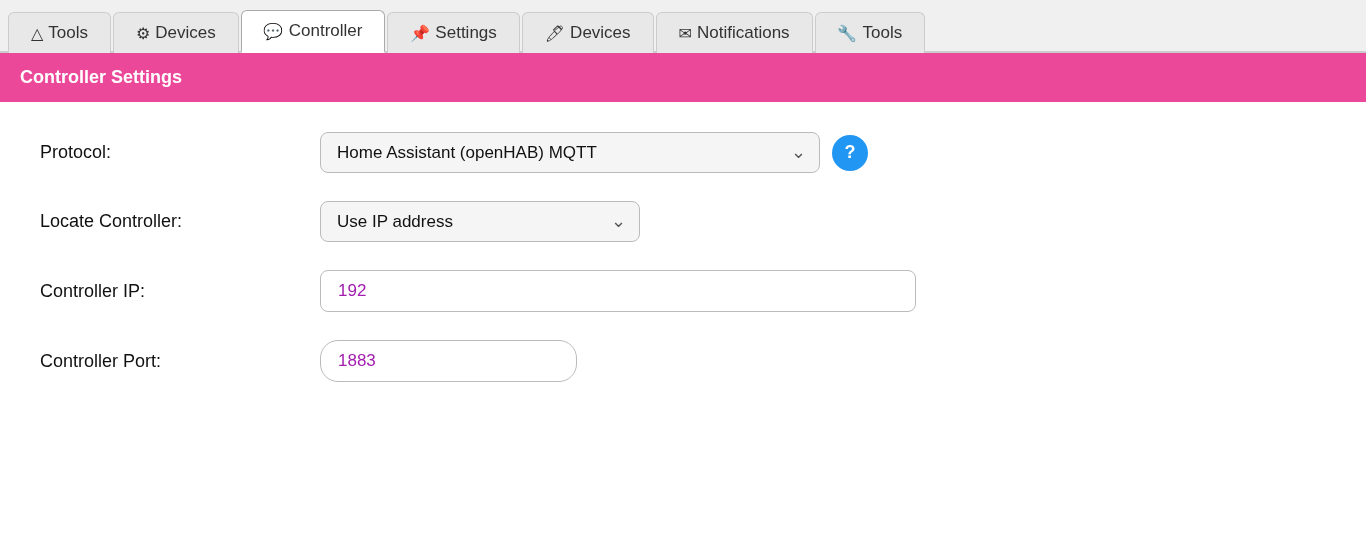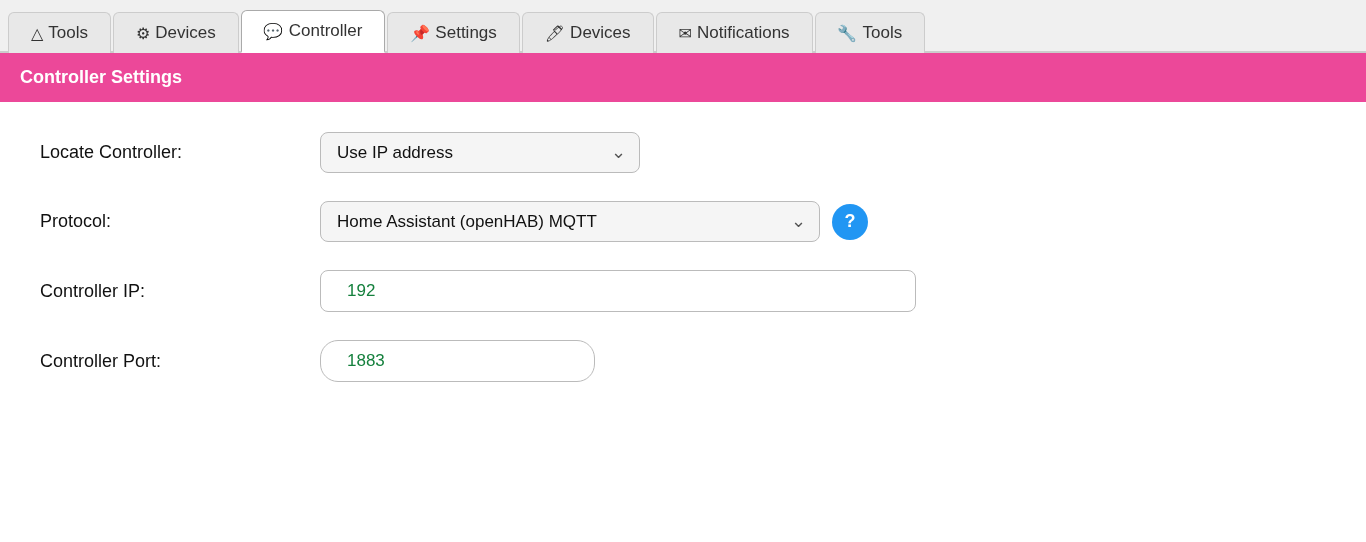--- a/index.html
+++ b/index.html
@@ -137,23 +137,23 @@
       cursor: pointer;
       display: flex;
       align-items: center;
       justify-content: center;
       flex-shrink: 0;
     }
 
     input.form-input {
       border: 1.5px solid #bbb;
       border-radius: 8px;
-      padding: 10px 26px;
+      padding: 10px 17px;
       font-size: 17px;
-      color: #15803d;
+      color: #a21caf;
       background: #ffffff;
       outline: none;
     }
 
     input.form-input.wide {
       min-width: 596px;
     }
 
     input.form-input.narrow {
       min-width: 140px;
@@ -192,51 +192,51 @@
     <span class="tab-icon">🔧</span>
     <span>Tools</span>
   </div>
 </div>
 
 <div class="section-header">
   <span>Controller Settings</span>
 </div>
 
 <div class="form-area">
-
-  <div class="form-row">
-    <label class="form-label">Locate Controller:</label>
-    <div class="form-control-wrap">
-      <div class="select-wrapper narrow">
-        <select class="form-select">
-          <option>Use IP address</option>
-          <option>Use hostname</option>
-          <option>Auto-discover</option>
-        </select>
-      </div>
-    </div>
-  </div>
 
   <div class="form-row">
     <label class="form-label">Protocol:</label>
     <div class="form-control-wrap">
       <div class="select-wrapper">
         <select class="form-select">
           <option>Home Assistant (openHAB) MQTT</option>
           <option>Standard MQTT</option>
           <option>Custom</option>
         </select>
       </div>
       <button class="help-btn">
         <span>?</span>
       </button>
     </div>
   </div>
 
   <div class="form-row">
+    <label class="form-label">Locate Controller:</label>
+    <div class="form-control-wrap">
+      <div class="select-wrapper narrow">
+        <select class="form-select">
+          <option>Use IP address</option>
+          <option>Use hostname</option>
+          <option>Auto-discover</option>
+        </select>
+      </div>
+    </div>
+  </div>
+
+  <div class="form-row">
     <label class="form-label">Controller IP:</label>
     <div class="form-control-wrap">
       <input type="text" class="form-input wide" value="192" style="">
     </div>
   </div>
 
   <div class="form-row">
     <label class="form-label">Controller Port:</label>
     <div class="form-control-wrap">
       <input type="text" class="form-input narrow" value="1883" style="">

